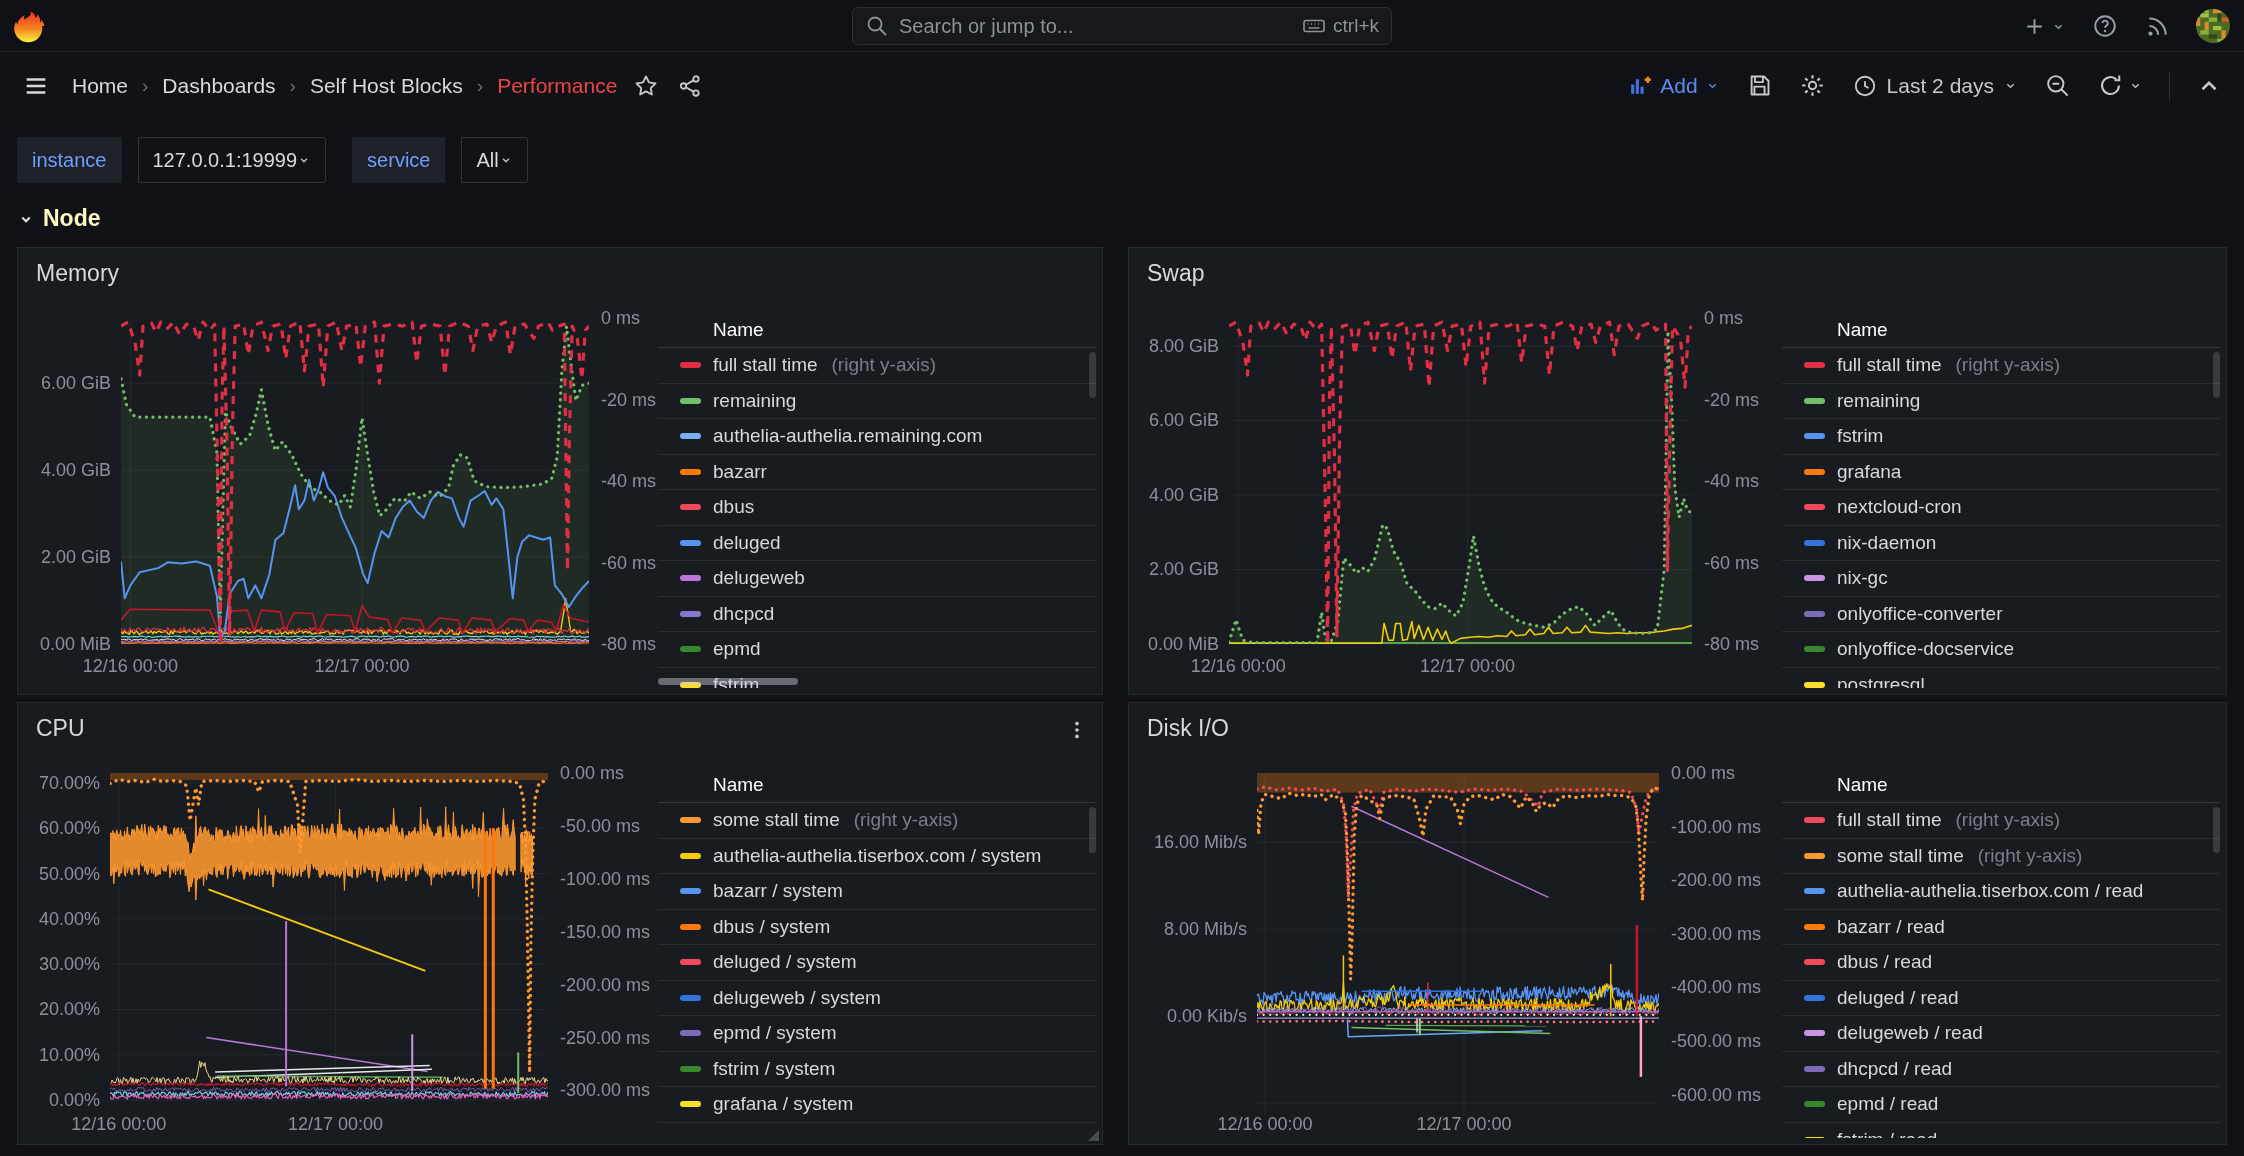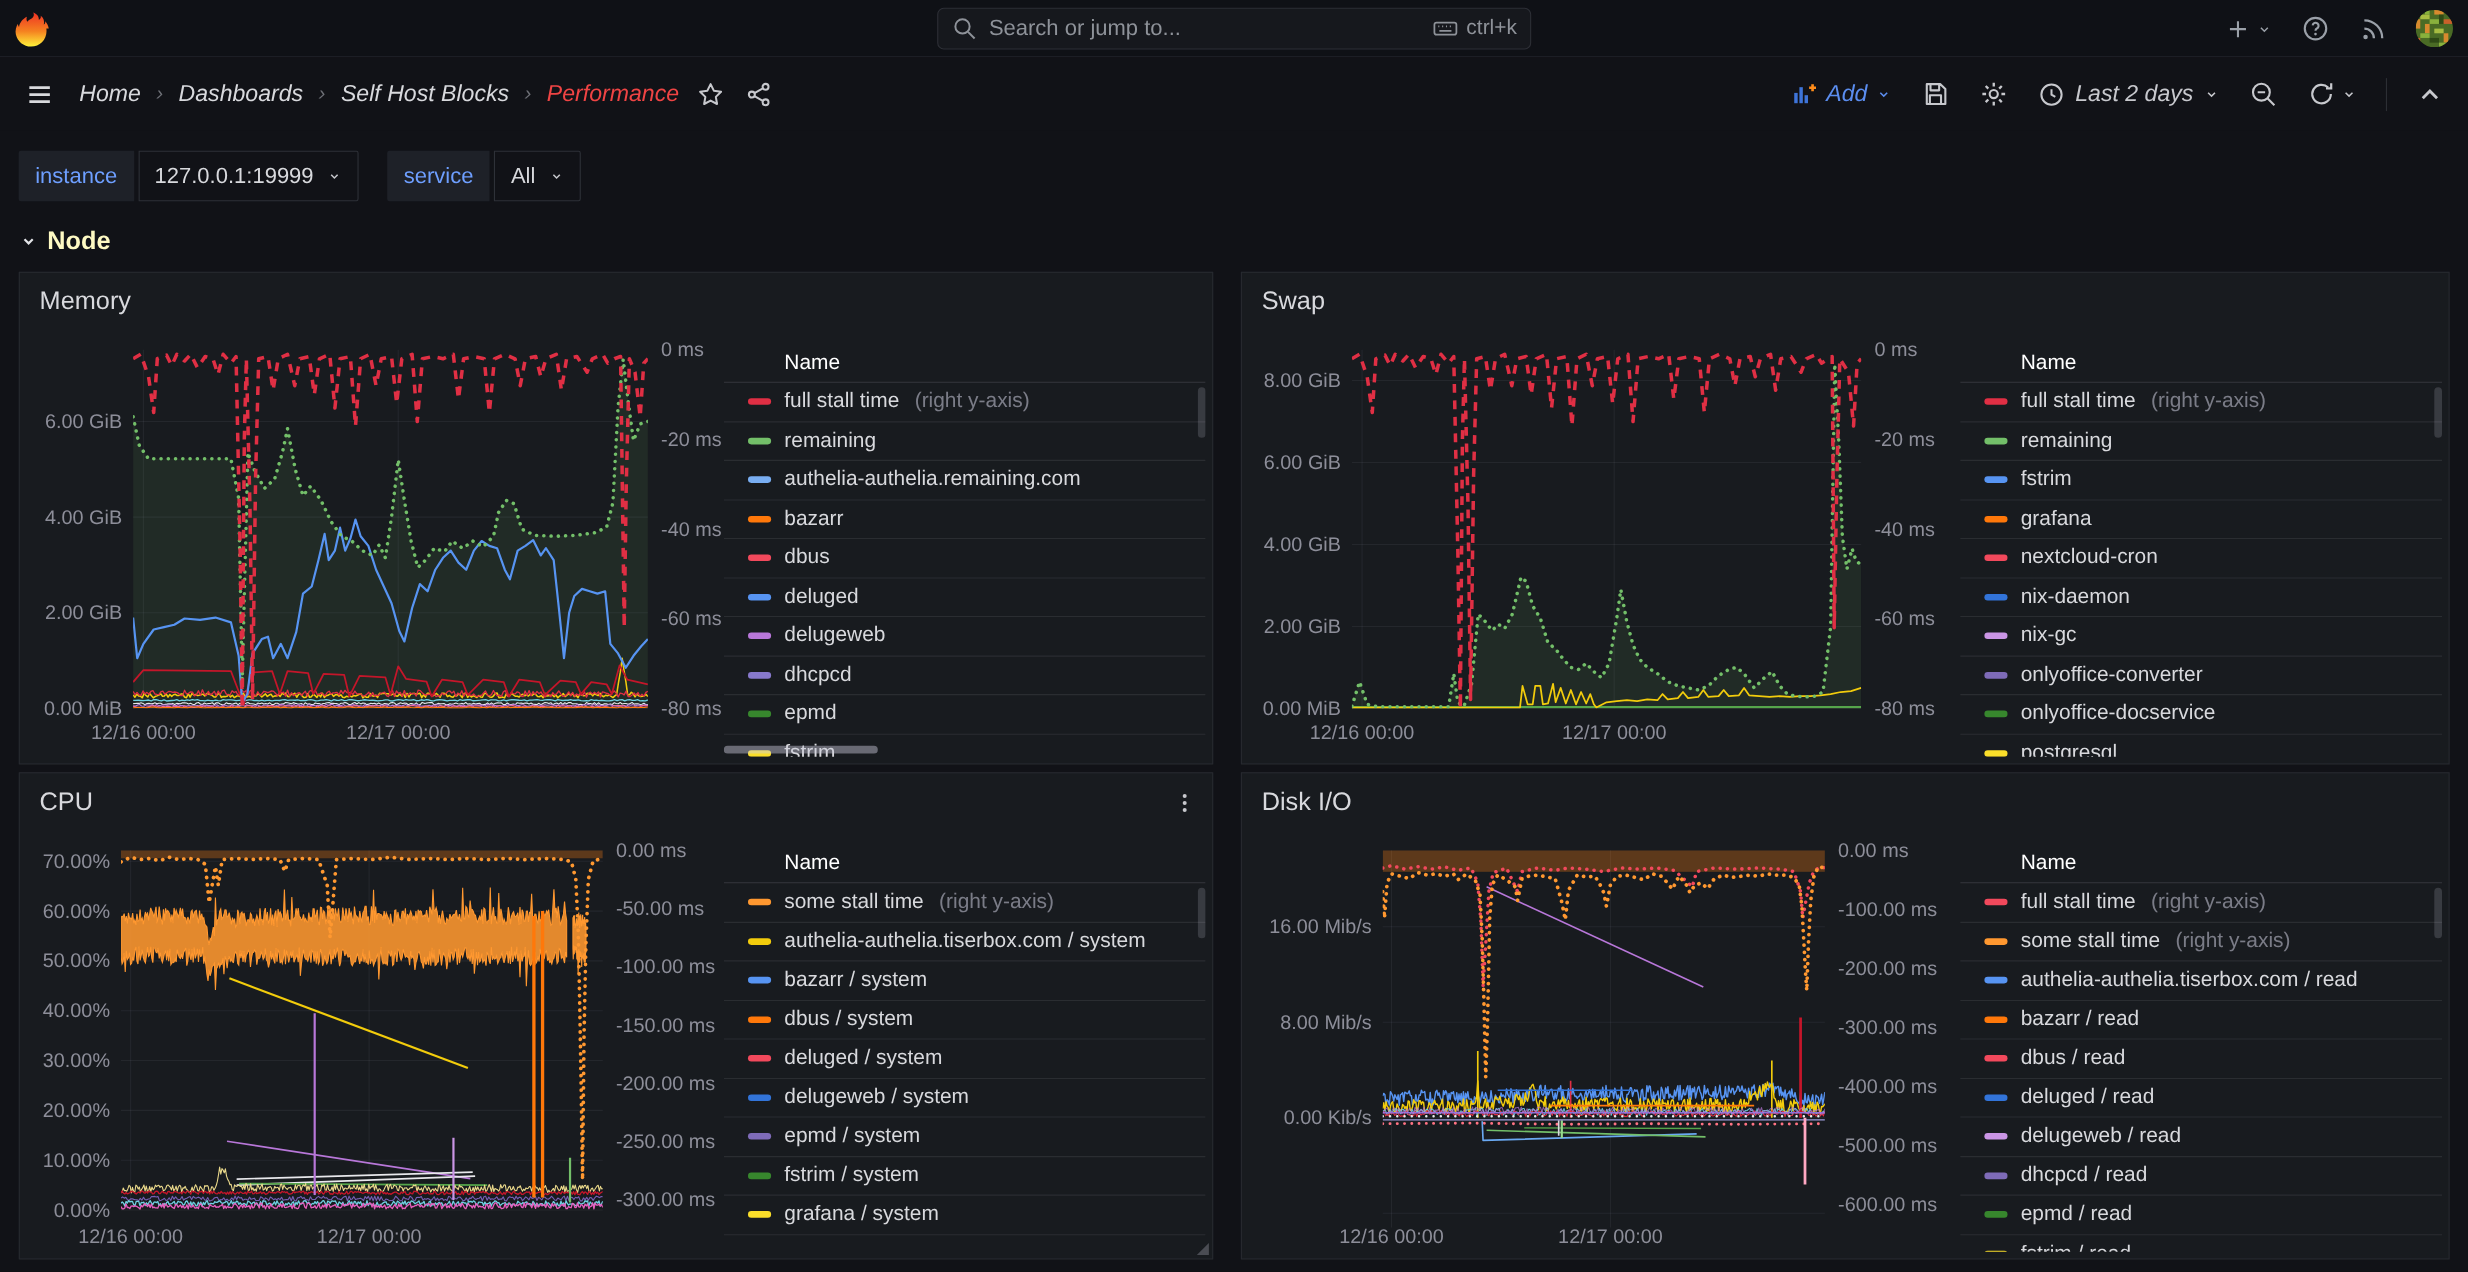--- a/index.html
+++ b/index.html
@@ -17,39 +17,39 @@
     display:flex; align-items:center; padding:0 12px; gap:10px; }
   .searchbox input { flex:1; background:transparent; border:none; outline:none;
     color:#d8d9dd; font-size:20px; font-family:"Liberation Sans",sans-serif; }
   .searchbox input::placeholder { color:#8e9299; }
   .kbd-hint { display:flex; align-items:center; gap:7px; color:#8e9299; font-size:19px; }
   .topbar-right { position:absolute; right:14px; top:0; height:52px; display:flex; align-items:center; gap:26px; }
   .iconbtn { display:flex; align-items:center; gap:4px; cursor:pointer; }
   .avatar { width:34px; height:34px; border-radius:50%; overflow:hidden; }
 
   
-  .toolbar { height:67px; background:#111217; display:flex; align-items:center; padding:0 22px;font-style:italic; }
+  .toolbar { height:67px; background:#111217; display:flex; align-items:center; padding:0 22px; }
   .crumbs { display:flex; align-items:center; gap:14px; font-size:21px; margin-left:22px; }
   .crumb { color:#d8d9dd; cursor:pointer; }
   .crumb-sep { color:#6e7077; font-size:19px; }
   .crumb-current { color:#ef4444;text-align:center; }
   .crumb-icons { display:flex; align-items:center; gap:18px; margin-left:16px; }
   .toolbar-right { margin-left:auto; display:flex; align-items:center; gap:26px; }
   .addbtn { display:flex; align-items:center; gap:7px; color:#5b8def; font-size:21px; cursor:pointer; }
   .timebtn { display:flex; align-items:center; gap:9px; color:#c7c8cd; font-size:21px; cursor:pointer; }
   .vdivider { width:1px; height:30px; background:#2c2e34; }
 
   
   .content { padding:18px 17px 0; }
   .varrow { display:flex; gap:26px; margin-bottom:22px; }
   .varbox { display:flex; height:46px; }
   .varlabel { background:#1e2128; color:#6e9fff; font-size:20px; display:flex; align-items:center;
     padding:0 15px; border-radius:2px 0 0 2px; cursor:pointer; }
-  .varvalue { border:1px solid #2e3138; margin-left:4px; color:#d8d9dd; font-size:20px;
-    display:flex; align-items:center; gap:12px; padding:0 14px; border-radius:0 2px 2px 0;
+  .varvalue { border:1px solid #2e3138; margin-left:16px; color:#d8d9dd; font-size:20px;
+    display:flex; align-items:center; gap:0; padding:0 14px; border-radius:0 2px 2px 0;
     background:#111217; cursor:pointer; }
   .sectionrow { display:flex; align-items:center; gap:8px; margin-bottom:15px; cursor:pointer; }
   .sectiontitle { font-size:23px; font-weight:bold; color:#fef9c3; }
 
   
   .grid { display:grid; grid-template-columns:1086px 1099px; grid-template-rows:448px 443px;
     column-gap:25px; row-gap:7px; }
   .panel { position:relative; background:#181b1f; border:1px solid rgba(204,204,220,0.09);
     border-radius:0; overflow:hidden; }
   .panel-title { position:absolute; top:12px; left:18px; font-size:23px; font-weight:500; color:#d8d9dd; }

